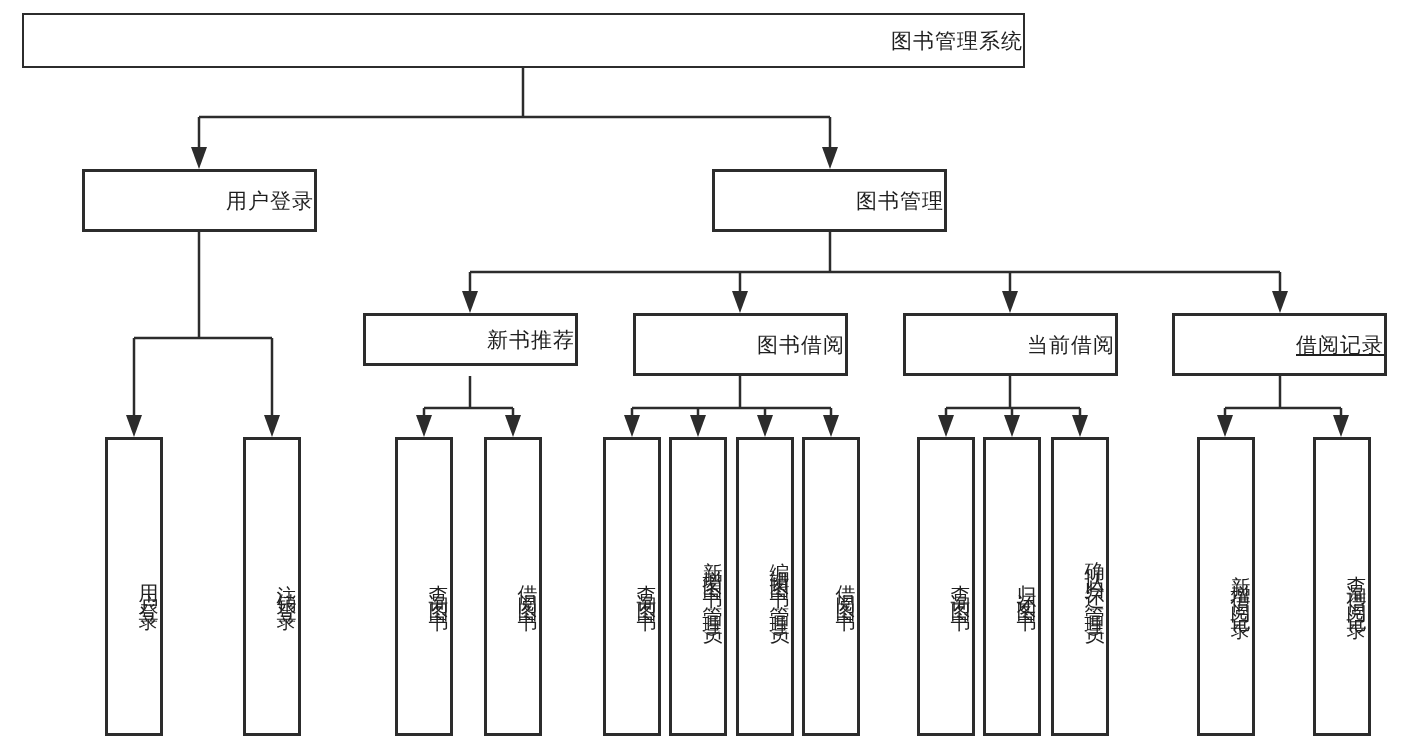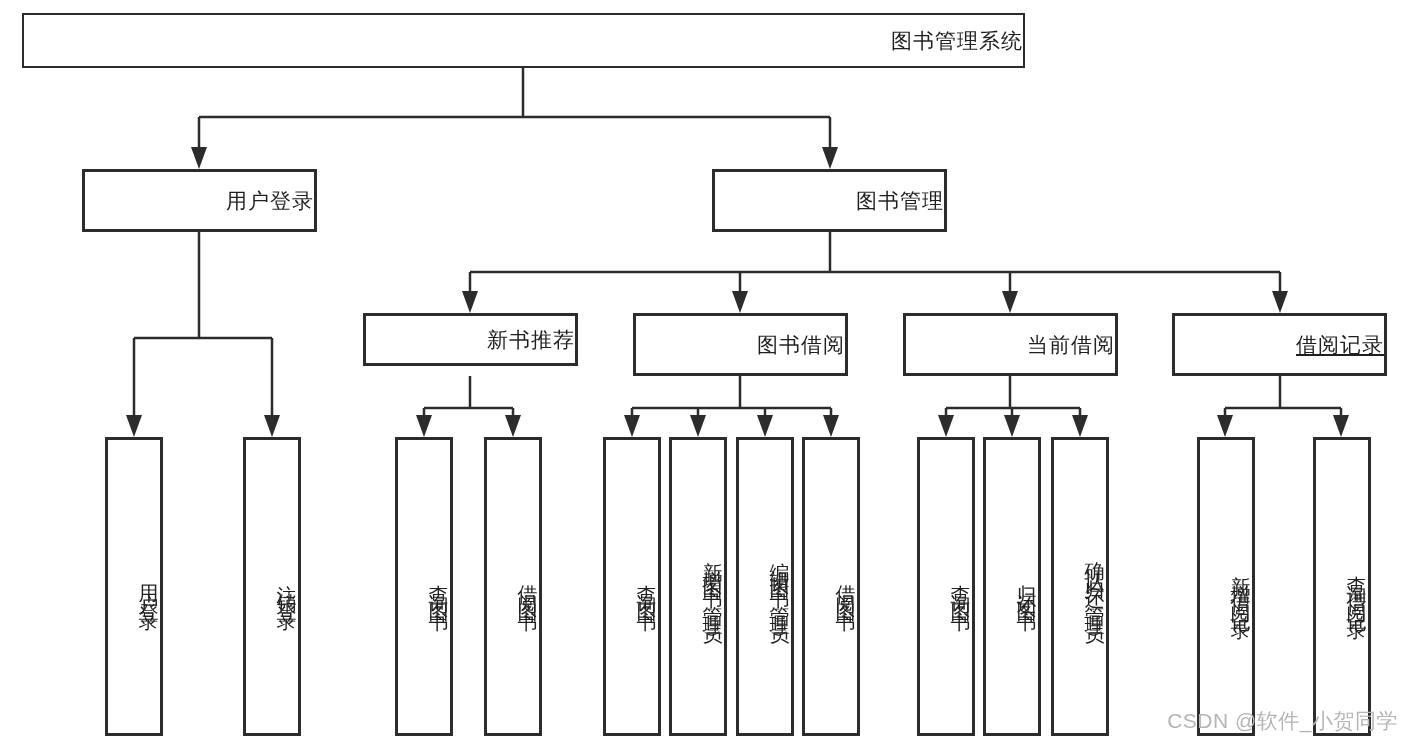--- a/index.html
+++ b/index.html
@@ -190,15 +190,14 @@
     <span>确认归还（管理员）</span>
   </div>
 
   <div class="box v-box" style="left:1197px; top:437px; width:58px; height:299px;">
     <span>新增借阅记录</span>
   </div>
   <div class="box v-box" style="left:1313px; top:437px; width:58px; height:299px;">
     <span>查询借阅记录</span>
   </div>
 
-  <div class="watermark">CSDN @软件_小贺同学</div>
 
 </div>
 
 </body></html>

